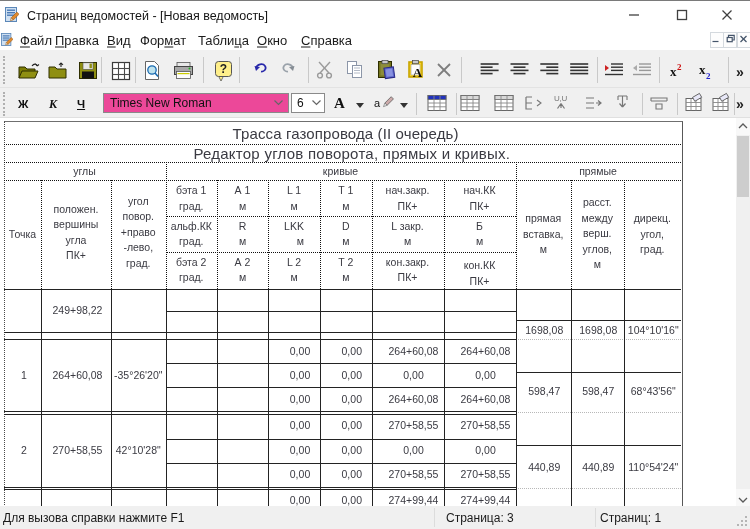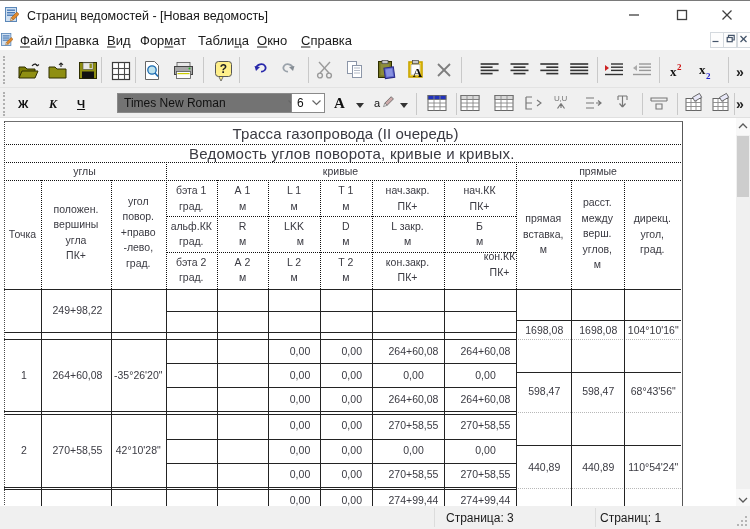--- a/index.html
+++ b/index.html
@@ -219,21 +219,21 @@
 </g>
 <text x="670" y="26" font-size="13" font-weight="bold" fill="#111" font-family="Liberation Serif">x</text>
 <text x="677" y="20" font-size="9" font-weight="bold" fill="#cc1111" font-family="Liberation Serif">2</text>
 <text x="699" y="24" font-size="13" font-weight="bold" fill="#111" font-family="Liberation Serif">x</text>
 <text x="706" y="29" font-size="9" font-weight="bold" fill="#2222cc" font-family="Liberation Serif">2</text>
 <text x="736" y="27" font-size="14" font-weight="bold" fill="#222" font-family="Liberation Sans">»</text>
 </svg>
 <div class="ab" style="left:18px;top:97.5px;font-size:11.5px;font-weight:bold;color:#111;">Ж</div>
 <div class="ab" style="left:49px;top:97px;font-size:12px;font-style:italic;font-weight:bold;color:#111;font-family:'Liberation Serif',serif;">К</div>
 <div class="ab" style="left:77px;top:97.5px;font-size:11.5px;font-weight:bold;color:#111;text-decoration:underline;">Ч</div>
-<div class="ab" style="left:117px;top:93px;width:184px;height:18px;background:#737373;border:1px solid #8a8a8a;">
+<div class="ab" style="left:103px;top:93px;width:184px;height:18px;background:#ec4899;border:1px solid #8a8a8a;">
 <div class="ab" style="left:6px;top:1.5px;font-size:12px;color:#111;">Times New Roman</div>
 <svg class="ab" style="right:5px;top:6px" width="9" height="6">
       <polyline points="0.5,0.5 4.5,4.5 8.5,0.5" fill="none" stroke="#666" stroke-width="1.2"></polyline>
     </svg>
   </div>
 <div class="ab" style="left:291px;top:93px;width:32px;height:18px;background:#fff;border:1px solid #8a8a8a;">
 <div class="ab" style="left:5px;top:1.5px;font-size:12px;color:#111;">6</div>
 <svg class="ab" style="right:3px;top:6px" width="9" height="6">
       <polyline points="0.5,0.5 4.5,4.5 8.5,0.5" fill="none" stroke="#666" stroke-width="1.2"></polyline>
     </svg>
@@ -360,21 +360,21 @@
 <div class="dv" style="left:320px;top:170.5px;height:217.5px;"></div>
 <div class="hv" style="left:371.5px;top:62px;height:108.5px;"></div>
 <div class="dv" style="left:371.5px;top:170.5px;height:217.5px;"></div>
 <div class="hv" style="left:443.5px;top:62px;height:108.5px;"></div>
 <div class="dv" style="left:443.5px;top:170.5px;height:217.5px;"></div>
 <div class="hv" style="left:571px;top:62px;height:108.5px;"></div>
 <div class="dv" style="left:571px;top:170.5px;height:217.5px;"></div>
 <div class="hv" style="left:623.5px;top:62px;height:108.5px;"></div>
 <div class="dv" style="left:623.5px;top:170.5px;height:217.5px;"></div>
 <div class="tt" style="left:345.6px;top:15px;letter-spacing:.12px;">Трасса газопровода (II очередь)</div>
-<div class="tt" style="left:351.8px;top:34.7px;letter-spacing:.25px;">Ведомость углов поворота, кривые и кривых.</div>
+<div class="tt" style="left:351.8px;top:34.7px;letter-spacing:.25px;">Редактор углов поворота, прямых и кривых.</div>
 <div class="t" style="left:84.5px;top:52.7px;">углы</div>
 <div class="t" style="left:340.5px;top:52.7px;">кривые</div>
 <div class="t" style="left:598px;top:52.7px;">прямые</div>
 <div class="t" style="left:22.5px;top:116.2px;">Точка</div>
 <div class="tc" style="left:76px;top:114.8px;">положен.<br>вершины<br>угла<br>ПК+</div>
 <div class="tc" style="left:138.25px;top:114.8px;">угол<br>повор.<br>+право<br>-лево,<br>град.</div>
 <div class="tc" style="left:191.25px;top:80px;">бэта 1<br>град.</div>
 <div class="tc" style="left:191.25px;top:115.75px;">альф.КК<br>град.</div>
 <div class="tc" style="left:191.25px;top:151.9px;">бэта 2<br>град.</div>
 <div class="tc" style="left:242.5px;top:80px;">А 1<br>м</div>
@@ -384,21 +384,21 @@
 <div class="tc" style="left:294px;top:115.75px;text-align:right;">LKK<br>м</div>
 <div class="tc" style="left:294px;top:151.9px;">L 2<br>м</div>
 <div class="tc" style="left:345.75px;top:80px;">Т 1<br>м</div>
 <div class="tc" style="left:345.75px;top:115.75px;">D<br>м</div>
 <div class="tc" style="left:345.75px;top:151.9px;">Т 2<br>м</div>
 <div class="tc" style="left:407.5px;top:80px;">нач.закр.<br>ПК+</div>
 <div class="tc" style="left:407.5px;top:115.75px;">L закр.<br>м</div>
 <div class="tc" style="left:407.5px;top:151.9px;">кон.закр.<br>ПК+</div>
 <div class="tc" style="left:479.5px;top:80px;">нач.КК<br>ПК+</div>
 <div class="tc" style="left:479.5px;top:115.75px;">Б<br>м</div>
-<div class="tc" style="left:479.5px;top:146px;margin-left:20px;">кон.КК<br>ПК+</div>
+<div class="tc" style="left:479.5px;top:155px;">кон.КК<br>ПК+</div>
 <div class="tc" style="left:543.25px;top:116px;">прямая<br>вставка,<br>м</div>
 <div class="tc" style="left:597.25px;top:116.25px;">расст.<br>между<br>верш.<br>углов,<br>м</div>
 <div class="tc" style="left:652.25px;top:116px;">дирекц.<br>угол,<br>град.</div>
 <div class="t" style="left:77.5px;top:192.2px;">249+98,22</div>
 <div class="t" style="left:24px;top:257px;">1</div>
 <div class="t" style="left:77.5px;top:257px;">264+60,08</div>
 <div class="t" style="left:138.25px;top:257px;">-35°26'20"</div>
 <div class="t" style="left:24px;top:332px;">2</div>
 <div class="t" style="left:77.5px;top:332px;">270+58,55</div>
 <div class="t" style="left:138.25px;top:332px;">42°10'28"</div>
@@ -445,20 +445,21 @@
 <svg class="ab" style="left:2px;top:5px" width="10" height="7">
       <polyline points="1,5 5,1 9,5" fill="none" stroke="#5a5a5a" stroke-width="1.3"></polyline>
     </svg>
 <div class="ab" style="left:1px;top:18px;width:12px;height:61px;background:#cdcdcd;"></div>
 <div class="ab" style="left:0;top:371px;width:14px;height:17px;background:#f8f8f8;"></div>
 <svg class="ab" style="left:2px;top:379px" width="10" height="7">
       <polyline points="1,1 5,5 9,1" fill="none" stroke="#5a5a5a" stroke-width="1.3"></polyline>
     </svg>
 </div>
 <div class="ab" style="left:0;top:506px;width:750px;height:23px;background:#f0f0f0;">
+<div class="ab" style="left:3px;top:4.5px;font-size:12px;color:#1a1a1a;">Для вызова справки нажмите F1</div>
 <div class="ab" style="left:433.5px;top:2px;width:1px;height:19px;background:#dcdcdc;"></div>
 <div class="ab" style="left:446px;top:4.5px;font-size:12px;color:#1a1a1a;">Страница: 3</div>
 <div class="ab" style="left:594.5px;top:2px;width:1px;height:19px;background:#dcdcdc;"></div>
 <div class="ab" style="left:600px;top:4.5px;font-size:12px;color:#1a1a1a;">Страниц: 1</div>
 <svg class="ab" style="right:1px;bottom:1px" width="13" height="13">
  <g fill="#b5b5b5">
   <rect x="9" y="1" width="2" height="2"></rect>
         <rect x="9" y="5" width="2" height="2"></rect>
         <rect x="9" y="9" width="2" height="2"></rect>
   <rect x="5" y="5" width="2" height="2"></rect>

